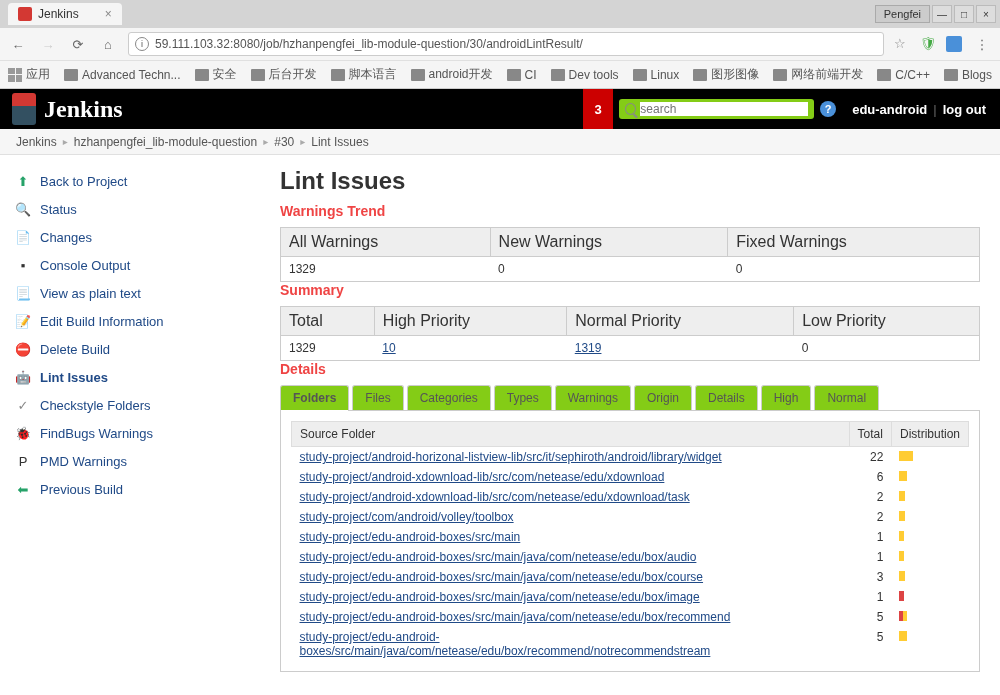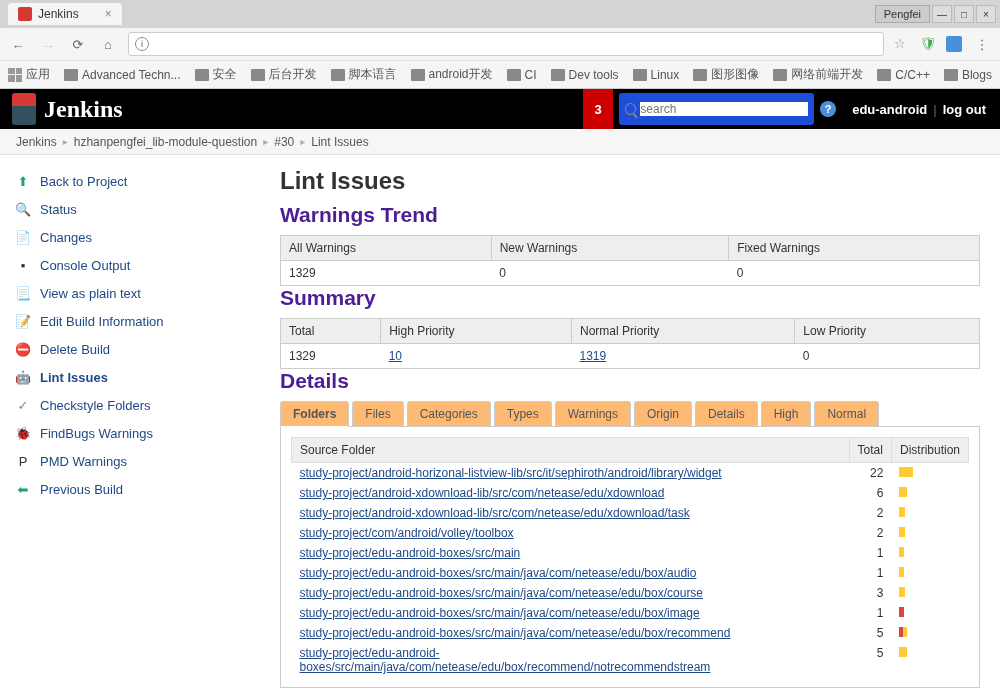--- a/index.html
+++ b/index.html
@@ -26,21 +26,21 @@
     .folder-icon { width: 14px; height: 12px; background: #888; border-radius: 1px; }
     .apps-icon { width: 14px; height: 14px; display: grid; grid-template-columns: 1fr 1fr; gap: 1px; }
     .apps-icon span { background: #999; }
     
     
     .jenkins-header { display: flex; align-items: center; background: #000; height: 40px; color: #fff; }
     .jenkins-logo { display: flex; align-items: center; padding: 0 12px; gap: 8px; }
     .jenkins-logo .logo-img { width: 24px; height: 32px; background: linear-gradient(#d33833 40%, #335061 40%); border-radius: 3px; }
     .jenkins-logo .logo-text { font-size: 24px; font-weight: bold; font-family: Georgia, serif; }
     .notif-badge { background: #cc0000; color: #fff; width: 30px; height: 40px; display: flex; align-items: center; justify-content: center; font-weight: bold; margin-left: auto; }
-    .search-box { display: flex; align-items: center; background: #1d4ed8; border-radius: 3px; height: 32px; width: 195px; margin: 0 6px; padding: 0 6px; }
+    .search-box { display: flex; align-items: center; background: #84cc16; border-radius: 3px; height: 20px; width: 195px; margin: 0 6px; padding: 0 6px; }
     .search-box input { border: none; outline: none; font-size: 12px; width: 100%; color: #888; }
     .search-icon { width: 12px; height: 12px; border: 1.5px solid #888; border-radius: 50%; position: relative; margin-right: 4px; }
     .search-icon::after { content: ''; position: absolute; width: 5px; height: 1.5px; background: #888; bottom: -2px; right: -3px; transform: rotate(45deg); }
     .help-icon { width: 16px; height: 16px; background: #4A90D9; border-radius: 50%; color: #fff; display: flex; align-items: center; justify-content: center; font-size: 11px; font-weight: bold; margin-right: 10px; cursor: pointer; }
     .header-link { color: #fff; font-size: 13px; padding: 0 6px; cursor: pointer; font-weight: bold; }
     .header-sep { color: #666; }
     
     
     .breadcrumbs { display: flex; align-items: center; background: #f6f6f6; border-bottom: 1px solid #e0e0e0; height: 26px; padding: 0 10px; font-size: 12px; }
     .breadcrumb-item { color: #555; padding: 0 6px; cursor: pointer; }
@@ -48,30 +48,30 @@
     
     
     .main-layout { display: flex; }
     .sidebar { width: 268px; padding: 12px 10px; }
     .side-item { display: flex; align-items: center; gap: 8px; padding: 5px 4px; cursor: pointer; color: #204A87; font-size: 13px; }
     .side-item.active { font-weight: bold; }
     .side-icon { width: 18px; height: 18px; display: flex; align-items: center; justify-content: center; }
     
     .content { flex: 1; padding: 12px 20px 12px 12px; }
     .page-title { font-size: 24px; font-weight: bold; color: #333; margin-bottom: 8px; }
-    .section-title { font-size: 21px; font-weight: bold; color: #4c1d95; margin-bottom: 8px; }
+    .section-title { font-size: 14px; font-weight: bold; color: #ef4444; margin-bottom: 8px; }
     
     table.data-table { width: 100%; border-collapse: collapse; border: 1px solid #ccc; }
-    table.data-table th { background: #eee; text-align: left; padding: 5px 8px; font-weight: normal; font-size: 12px; border: 1px solid #ccc; color: #333; }
+    table.data-table th { background: #eee; text-align: left; padding: 5px 8px; font-weight: normal; font-size: 16px; border: 1px solid #ccc; color: #333; }
     table.data-table td { padding: 5px 8px; font-size: 12px; border-top: 1px solid #6d28d9; }
     .link-cell { color: #204A87; text-decoration: underline; cursor: pointer; }
     
     
     .tabs { display: flex; border-bottom: 1px solid #ccc; margin-top: 8px; }
-    .tab { padding: 5px 12px; border: 1px solid #ccc; border-bottom: none; margin-right: 3px; background: #fdba74; font-size: 12px; color: #555; cursor: pointer; border-radius: 3px 3px 0 0; }
+    .tab { padding: 5px 12px; border: 1px solid #ccc; border-bottom: none; margin-right: 3px; background: #84cc16; font-size: 12px; color: #555; cursor: pointer; border-radius: 3px 3px 0 0; }
     .tab.active { font-weight: bold; position: relative; }
     .tab.active::after { content: ''; position: absolute; bottom: -1px; left: 0; right: 0; height: 1px; background: #fff; }
     
     .details-box { border: 1px solid #ccc; border-top: none; padding: 10px; }
     table.folder-table { width: 100%; border-collapse: collapse; }
     table.folder-table th { background: #eee; text-align: left; padding: 5px 8px; font-weight: normal; font-size: 12px; border: 1px solid #ddd; }
     table.folder-table td { padding: 3px 8px; font-size: 12px; vertical-align: top; }
     .folder-link { color: #204A87; text-decoration: underline; cursor: pointer; font-size: 12px; }
     .total-col { width: 40px; text-align: right; }
     .dist-bar { display: inline-block; height: 10px; background: #fc3; }
@@ -93,20 +93,21 @@
       <span class="win-btn">×</span>
     </div>
   </div>
   <div class="address-bar">
     <span class="nav-btn">←</span>
     <span class="nav-btn" style="color:#ccc;">→</span>
     <span class="nav-btn">⟳</span>
     <span class="nav-btn">⌂</span>
     <div class="url-box">
       <span class="info-icon">i</span>
+      <span>59.111.103.32:8080/job/hzhanpengfei_lib-module-question/30/androidLintResult/</span>
     </div>
     <div class="addr-icons">
       <span class="addr-icon" style="color:#888;">☆</span>
       <span class="addr-icon" style="color:#4a4;">🛡</span>
       <span class="addr-icon" style="background:#4A90D9;border-radius:2px;"></span>
       <span class="nav-btn">⋮</span>
     </div>
   </div>
   <div class="bookmark-bar">
     <div class="bookmark-item">

